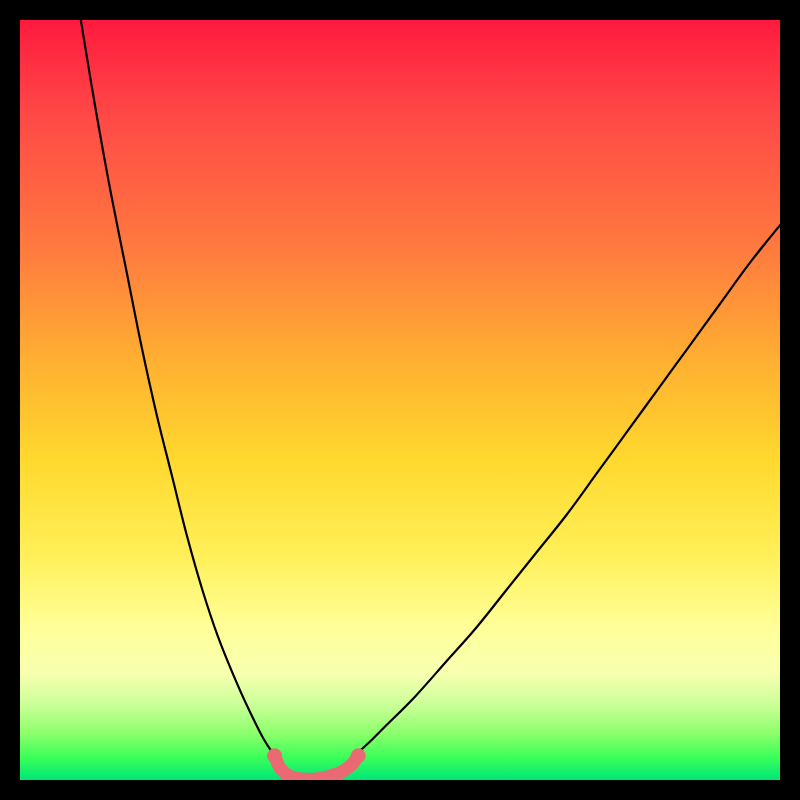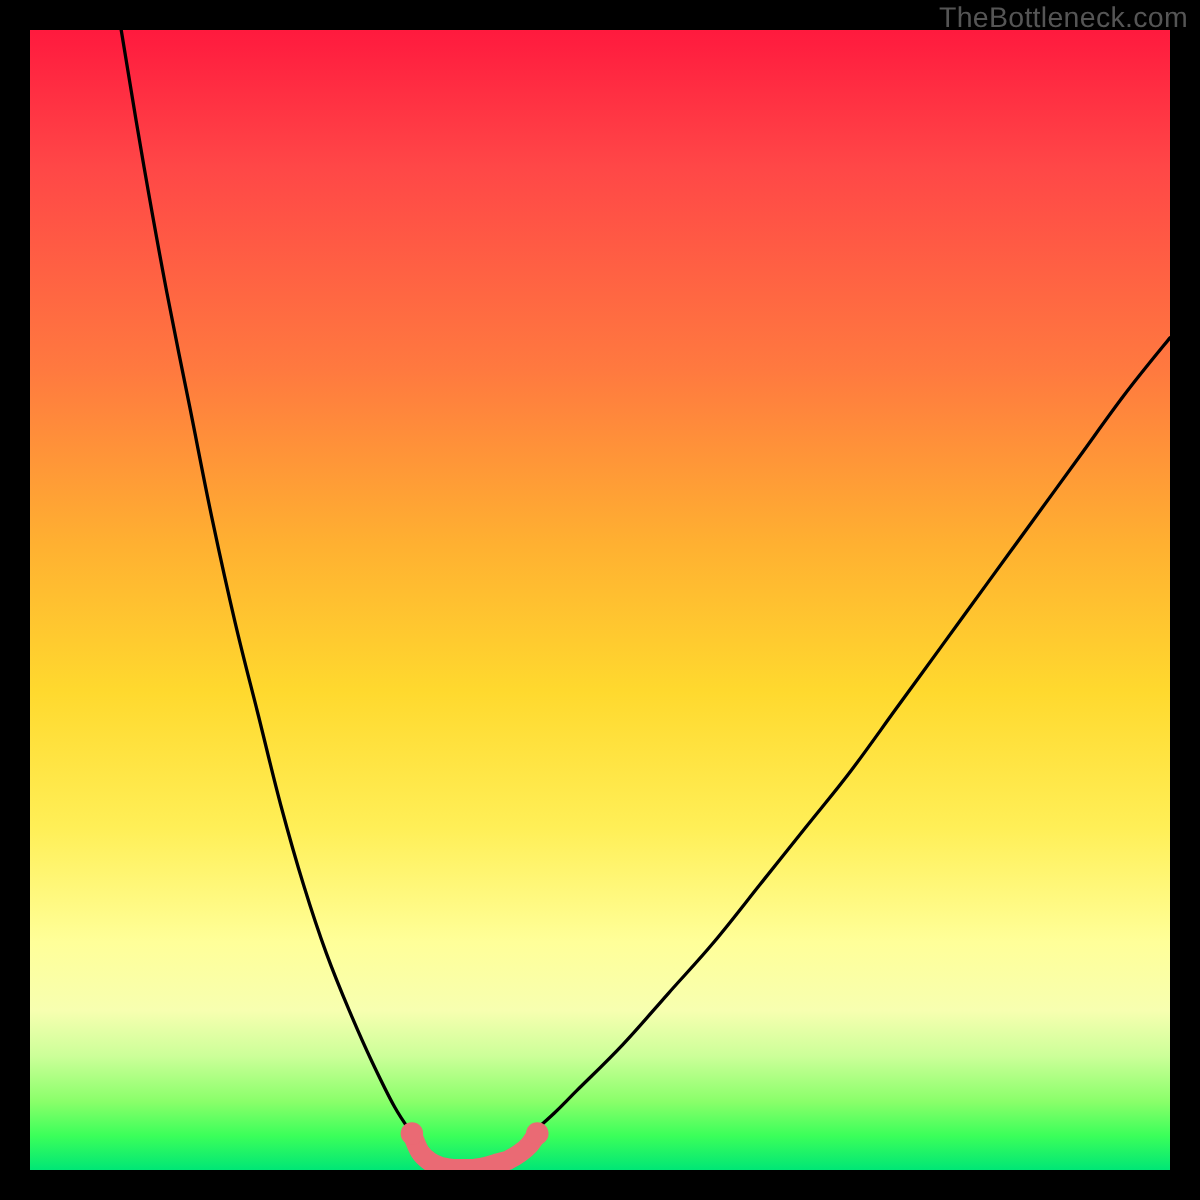--- a/index.html
+++ b/index.html
@@ -54,21 +54,20 @@
   svg {
     position: absolute;
     left: 0;
     top: 0;
   }
 </style>
 </head>
 <body>
 
 <div class="frame">
-  <div class="watermark">TheBottleneck.com</div>
   <div class="plot">
     <svg id="chart-svg" width="760" height="760" viewBox="0 0 760 760">
         <path d="M 60.8 0.0 C 63.5 16.4, 70.5 59.7, 76.0 91.2 C 81.5 122.7, 85.7 146.1, 91.2 174.8 C 96.7 203.5, 100.9 223.4, 106.4 250.8 C 111.9 278.2, 116.1 300.8, 121.6 326.8 C 127.1 352.8, 131.3 371.9, 136.8 395.2 C 142.3 418.5, 146.5 434.1, 152.0 456.0 C 157.5 477.9, 161.7 496.3, 167.2 516.8 C 172.7 537.3, 176.9 552.2, 182.4 570.0 C 187.9 587.8, 192.1 600.6, 197.6 615.6 C 203.1 630.6, 207.3 640.6, 212.8 653.6 C 218.3 666.6, 222.5 676.2, 228.0 687.8 C 233.5 699.4, 238.4 709.6, 243.2 718.2 C 248.0 726.8, 252.5 732.5, 254.6 735.7" stroke="#000000" stroke-width="2.2" fill="none" stroke-linecap="round"></path>
         <path d="M 334.4 735.7 C 337.1 733.2, 344.1 727.2, 349.6 722.0 C 355.1 716.8, 356.6 715.0, 364.8 706.8 C 373.0 698.6, 384.3 688.0, 395.2 676.4 C 406.1 664.8, 414.7 654.5, 425.6 642.2 C 436.5 629.9, 445.1 621.0, 456.0 608.0 C 466.9 595.0, 475.5 583.7, 486.4 570.0 C 497.3 556.3, 505.9 545.7, 516.8 532.0 C 527.7 518.3, 536.3 508.4, 547.2 494.0 C 558.1 479.6, 566.7 467.2, 577.6 452.2 C 588.5 437.2, 597.1 425.4, 608.0 410.4 C 618.9 395.4, 627.5 383.6, 638.4 368.6 C 649.3 353.6, 657.9 341.8, 668.8 326.8 C 679.7 311.8, 688.3 300.0, 699.2 285.0 C 710.1 270.0, 718.7 257.6, 729.6 243.2 C 740.5 228.8, 754.5 212.0, 760.0 205.2" stroke="#000000" stroke-width="2.2" fill="none" stroke-linecap="round"></path>
         <path d="M 254.6 735.7 C 255.6 737.9, 257.9 744.6, 259.9 747.8 C 262.0 751.1, 263.5 752.1, 266.0 753.9 C 268.5 755.7, 270.9 756.8, 273.6 757.7 C 276.3 758.6, 278.5 758.6, 281.2 758.9 C 283.9 759.1, 286.1 759.2, 288.8 759.2 C 291.5 759.2, 293.7 759.1, 296.4 758.9 C 299.1 758.6, 301.3 758.3, 304.0 757.7 C 306.7 757.1, 308.9 756.3, 311.6 755.4 C 314.3 754.6, 316.5 754.4, 319.2 753.2 C 321.9 751.9, 324.3 750.4, 326.8 748.6 C 329.3 746.8, 330.8 745.6, 332.9 743.3 C 334.9 741.0, 337.2 737.0, 338.2 735.7" stroke="#ea6a74" stroke-width="13" fill="none" stroke-linecap="round" stroke-linejoin="round"></path>
         <circle cx="254.60000000000002" cy="735.68" r="7.5" fill="#ea6a74"></circle>
         <circle cx="338.2" cy="735.68" r="7.5" fill="#ea6a74"></circle>
       </svg>
   </div>
 </div>

